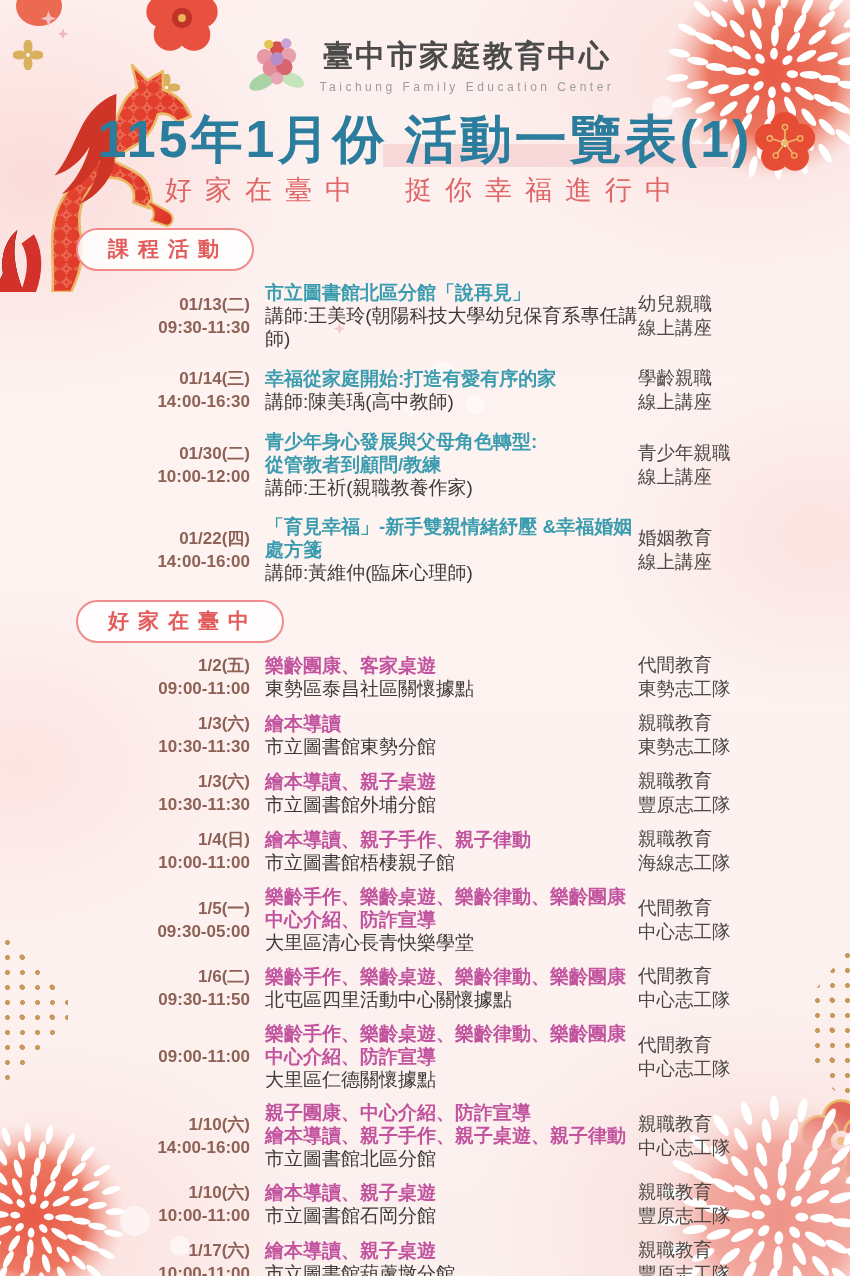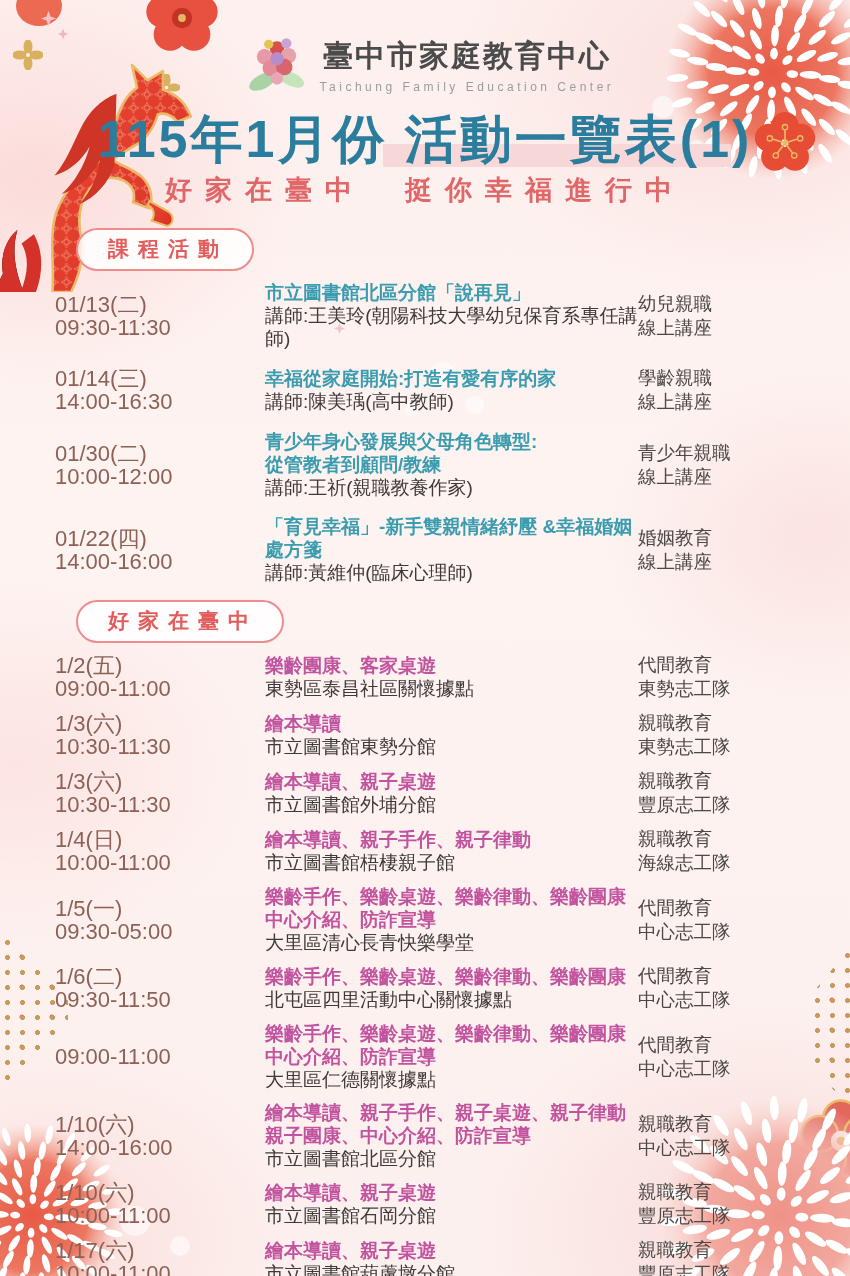--- a/index.html
+++ b/index.html
@@ -36,32 +36,32 @@
     clip-path:polygon(100% 0,100% 100%,0 72%,0 30%);}
   
   .header{position:relative;text-align:center;padding-top:34px}
   .logo{display:inline-flex;align-items:center;gap:12px;margin-left:10px}
   .logo-text{text-align:center}
   .logo-title{font-size:30px;font-weight:700;color:#4b4b4b;letter-spacing:2px}
   .logo-sub{font-size:12px;color:#9c9c9c;letter-spacing:3.5px;margin-top:3px}
   .title-wrap{position:relative;display:block;margin-top:8px;height:58px}
   .title-hl{position:absolute;left:383px;top:36px;width:348px;height:23px;background:var(--highlight_pink)}
   h1.main-title{position:relative;font-size:52px;font-weight:700;color:var(--title_teal);letter-spacing:3px;line-height:1.2}
-  .subtitle{margin-top:6px;font-size:27px;font-weight:700;color:var(--subtitle_coral);letter-spacing:13px}
+  .subtitle{margin-top:6px;font-size:27px;font-weight:400;color:var(--subtitle_coral);letter-spacing:13px}
   
   #sections{position:relative;margin-top:20px}
   .badge{display:inline-block;margin-left:76px;border:2.5px solid var(--badge_border);
     background:rgba(255,255,255,.85);border-radius:999px;padding:5px 24px 6px 30px}
   .badge-label{font-size:21px;font-weight:700;color:var(--badge_text);letter-spacing:9px}
   .rows{margin-top:10px}
   .sec + .sec{margin-top:6px}
   .row{display:flex;align-items:center;padding-right:12px;margin-bottom:16px}
   .sec.volunteer .row{margin-bottom:10px}
-  .c-date{width:195px;margin-left:55px;text-align:left;color:var(--datetime_brown);
-    font-weight:400;font-size:22px;line-height:23px;white-space:nowrap}
+  .c-date{width:195px;margin-left:55px;text-align:right;color:var(--datetime_brown);
+    font-weight:700;font-size:17px;line-height:23px;white-space:nowrap}
   .c-main{flex:1;padding-left:15px}
   .titles{font-weight:700;font-size:19px;line-height:23px}
   .sec.course .titles{color:var(--course_title)}
   .sec.volunteer .titles{color:var(--volunteer_title)}
   .detail{color:var(--body_text);font-size:19px;font-weight:500;line-height:23px}
   .c-cat{width:200px;color:var(--category_text);font-size:18.5px;
     font-weight:500;line-height:24px}
   
   .wdot{position:absolute;background:#fff;border-radius:50%;opacity:.55;pointer-events:none}
 </style>
@@ -687,22 +687,22 @@
             </div>
   </div>
 
   <div class="row">
     <div class="c-date">
       <div class="d">1/10(六)</div>
       <div class="t">14:00-16:00</div>
     </div>
     <div class="c-main">
       <div class="titles">
+                <div>親子團康、中心介紹、防詐宣導</div>
                 <div>繪本導讀、親子手作、親子桌遊、親子律動</div>
-                <div>親子團康、中心介紹、防詐宣導</div>
               </div>
       <div class="detail">市立圖書館北區分館</div>
     </div>
     <div class="c-cat">
               <div>親職教育</div>
               <div>中心志工隊</div>
             </div>
   </div>
 
   <div class="row">

